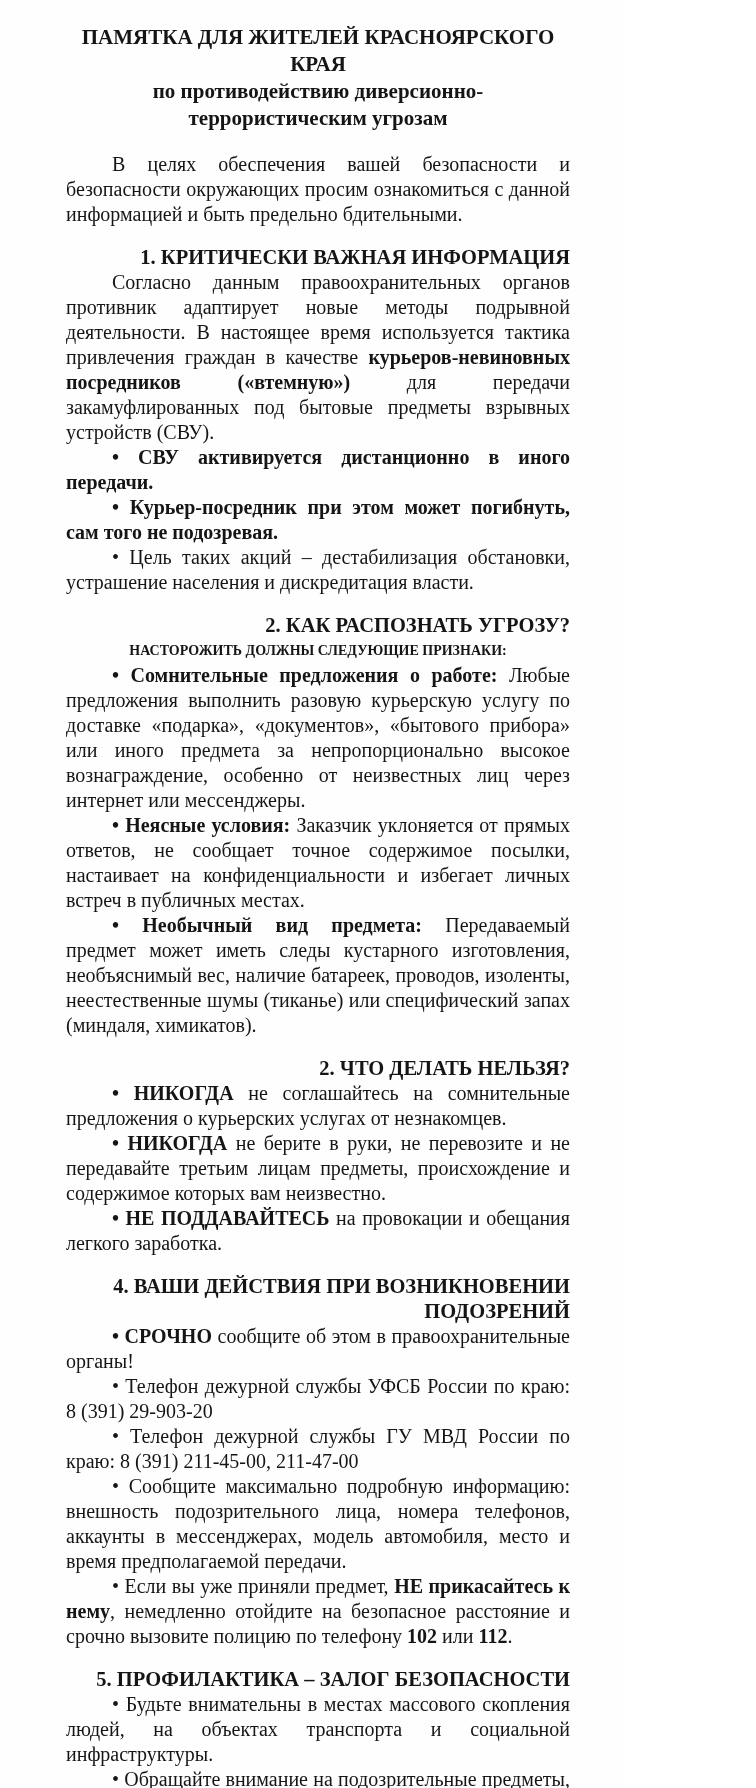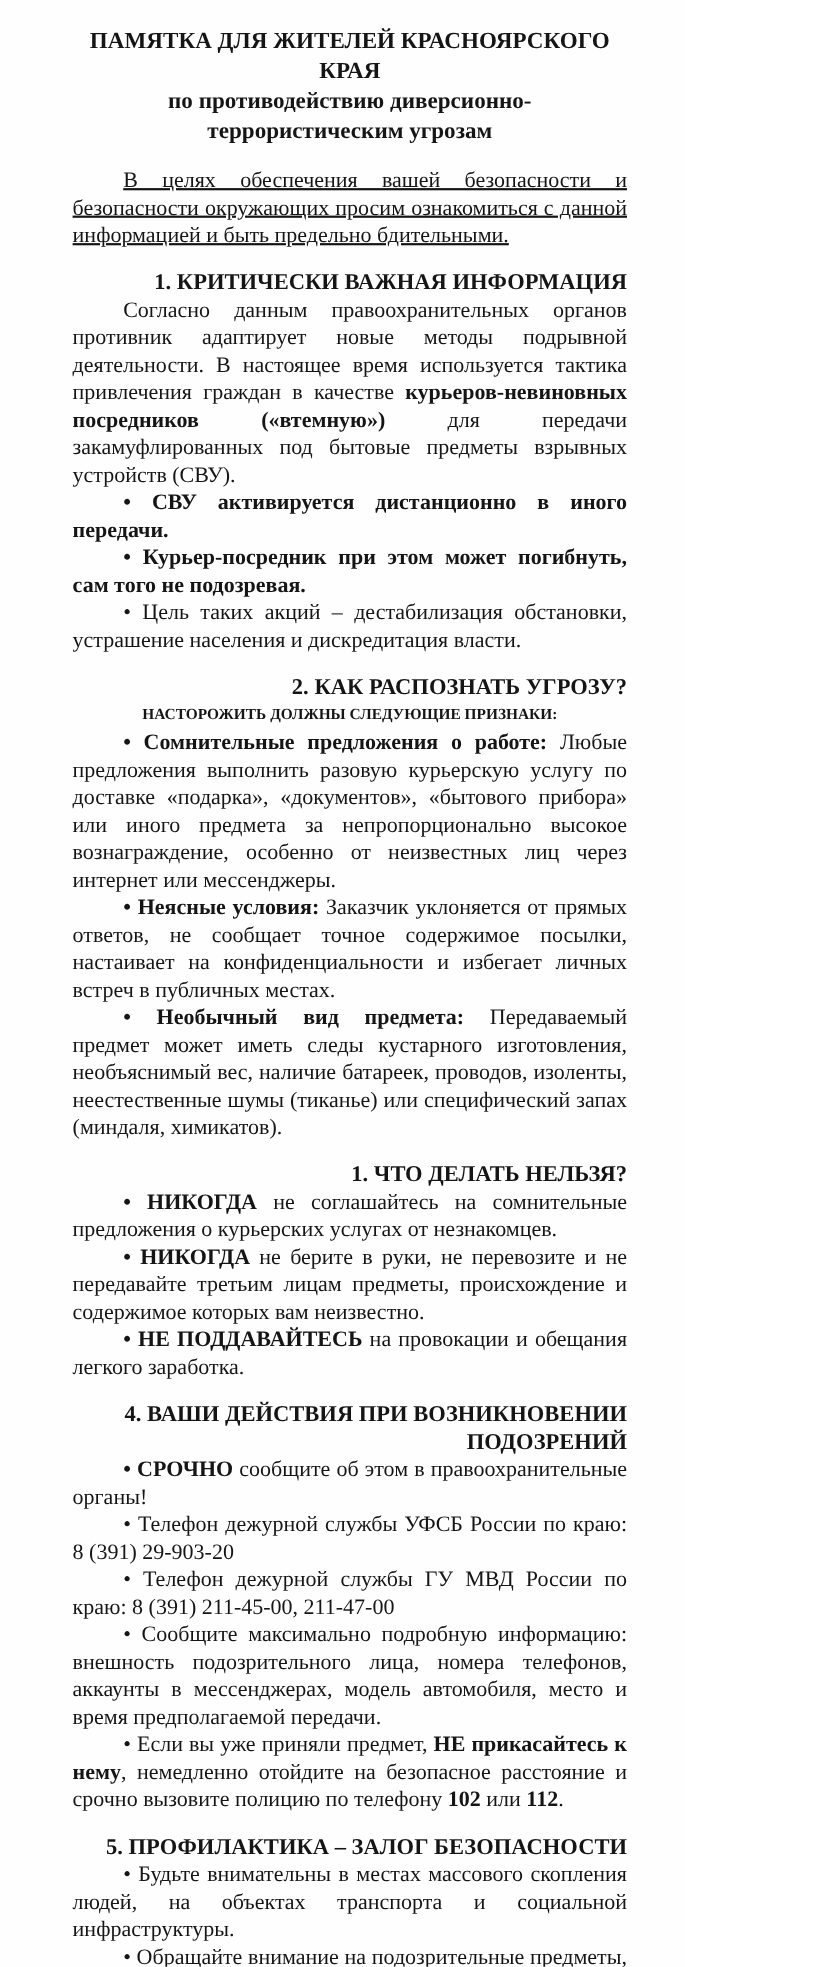--- a/index.html
+++ b/index.html
@@ -27,21 +27,21 @@
     font-size: 21px;
     line-height: 27px;
   }
   .para {
     margin: 0;
     font-size: 20px;
     line-height: 25px;
     text-align: justify;
     text-indent: 46px;
   }
-  .intro { margin-top: 20px; text-decoration: underline; }
+  .intro { margin-top: 20px; }
   .heading {
     margin: 18px 0 0 0;
     font-size: 20.5px;
     line-height: 25px;
     font-weight: bold;
     text-align: right;
   }
   .subheading {
     margin: 0;
     font-size: 14px;
@@ -83,21 +83,21 @@
   <p class="para"><span class="b">• СВУ активируется дистанционно в иного передачи.</span></p>
   <p class="para"><span class="b">• Курьер-посредник при этом может погибнуть, сам того не подозревая.</span></p>
   <p class="para"><span>• Цель таких акций – дестабилизация обстановки, устрашение населения и дискредитация власти.</span></p>
 
   <h2 class="heading">2. КАК РАСПОЗНАТЬ УГРОЗУ?</h2>
   <h2 class="subheading">НАСТОРОЖИТЬ ДОЛЖНЫ СЛЕДУЮЩИЕ ПРИЗНАКИ:</h2>
   <p class="para"><span class="b">• Сомнительные предложения о работе:</span><span> Любые предложения выполнить разовую курьерскую услугу по доставке «подарка», «документов», «бытового прибора» или иного предмета за непропорционально высокое вознаграждение, особенно от неизвестных лиц через интернет или мессенджеры.</span></p>
   <p class="para"><span class="b">• Неясные условия:</span><span> Заказчик уклоняется от прямых ответов, не сообщает точное содержимое посылки, настаивает на конфиденциальности и избегает личных встреч в публичных местах.</span></p>
   <p class="para"><span class="b">• Необычный вид предмета:</span><span> Передаваемый предмет может иметь следы кустарного изготовления, необъяснимый вес, наличие батареек, проводов, изоленты, неестественные шумы (тиканье) или специфический запах (миндаля, химикатов).</span></p>
 
-  <h2 class="heading">1. ЧТО ДЕЛАТЬ НЕЛЬЗЯ?</h2>
+  <h2 class="heading">2. ЧТО ДЕЛАТЬ НЕЛЬЗЯ?</h2>
   <p class="para"><span class="b">• НИКОГДА</span><span> не соглашайтесь на сомнительные предложения о курьерских услугах от незнакомцев.</span></p>
   <p class="para"><span class="b">• НИКОГДА</span><span> не берите в руки, не перевозите и не передавайте третьим лицам предметы, происхождение и содержимое которых вам неизвестно.</span></p>
   <p class="para"><span class="b">• НЕ ПОДДАВАЙТЕСЬ</span><span> на провокации и обещания легкого заработка.</span></p>
 
   <h2 class="heading">4. ВАШИ ДЕЙСТВИЯ ПРИ ВОЗНИКНОВЕНИИ ПОДОЗРЕНИЙ</h2>
   <p class="para"><span class="b">• СРОЧНО</span><span> сообщите об этом в правоохранительные органы!</span></p>
   <p class="para"><span>• Телефон дежурной службы УФСБ России по краю: 8 (391) 29-903-20</span></p>
   <p class="para"><span>• Телефон дежурной службы ГУ МВД России по краю: 8 (391) 211-45-00, 211-47-00</span></p>
   <p class="para"><span>• Сообщите максимально подробную информацию: внешность подозрительного лица, номера телефонов, аккаунты в мессенджерах, модель автомобиля, место и время предполагаемой передачи.</span></p>
   <p class="para"><span>• Если вы уже приняли предмет, </span><span class="b">НЕ прикасайтесь к нему</span><span>, немедленно отойдите на безопасное расстояние и срочно вызовите полицию по телефону </span><span class="b">102</span><span> или </span><span class="b">112</span><span>.</span></p>

